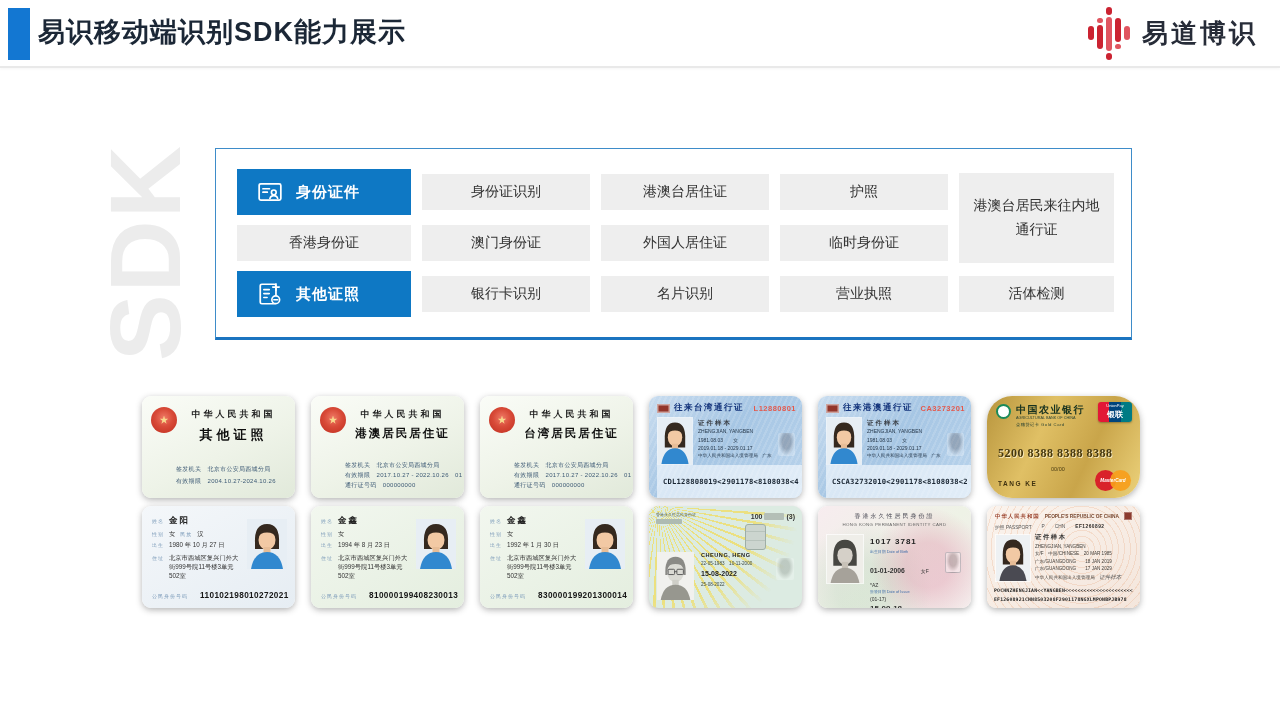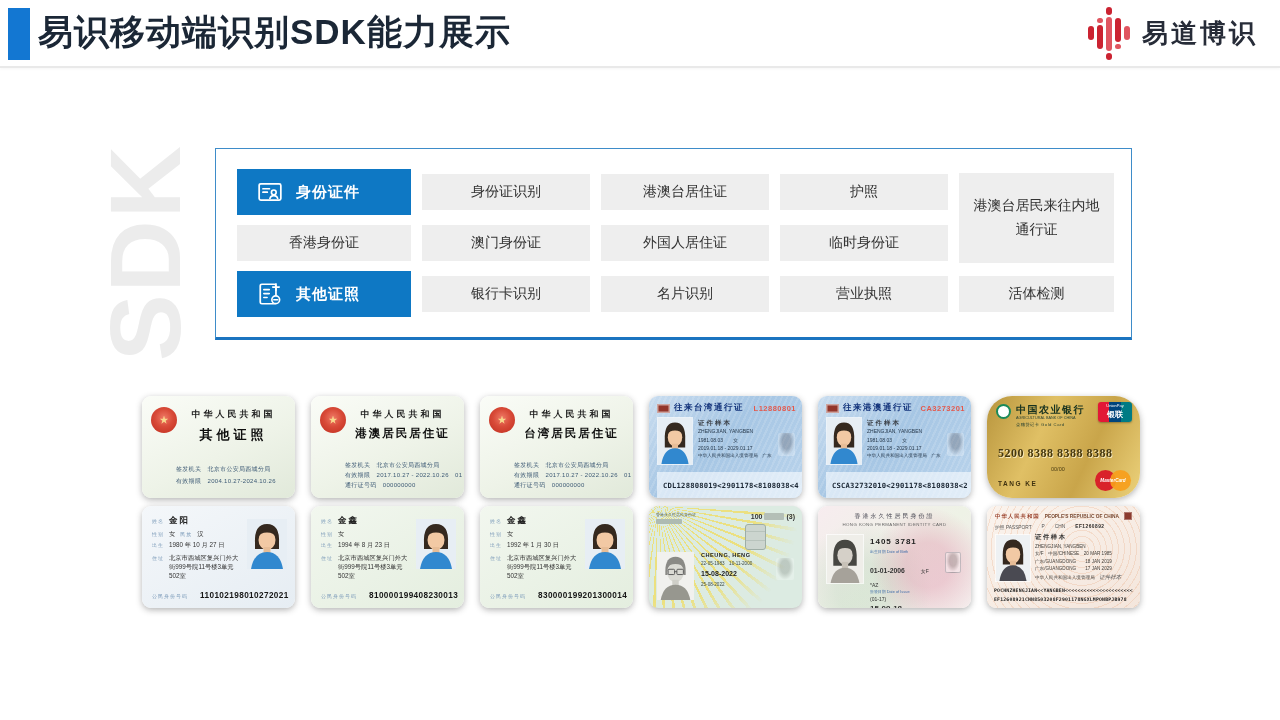--- a/index.html
+++ b/index.html
@@ -2,21 +2,21 @@
 <html><head>
 <meta charset="utf-8">
 <style>
   html,body{margin:0;padding:0;background:#dfe3e8;}
   .slide{position:relative;width:1280px;height:720px;background:#ffffff;overflow:hidden;
          font-family:"Liberation Sans",sans-serif;}
   
   .header{position:absolute;left:0;top:0;width:1280px;height:66px;background:#fff;
           border-bottom:2px solid #e9e9e9;box-shadow:0 1px 3px rgba(0,0,0,.04);z-index:5;}
   .hd-square{position:absolute;left:8px;top:8px;width:22px;height:52px;background:#1377d2;}
-  .hd-title{position:absolute;left:38px;top:0;height:66px;line-height:64px;font-size:35px;
+  .hd-title{position:absolute;left:38px;top:0;height:66px;line-height:64px;font-size:27px;
             font-weight:700;color:#1b2736;letter-spacing:1px;}
   .hd-logo{position:absolute;right:22px;top:0;height:66px;display:flex;align-items:center;gap:12px;}
   .logo-bars{display:flex;align-items:center;gap:3px;height:56px;}
   .logo-bars .col{display:flex;flex-direction:column;align-items:center;gap:2px;}
   .logo-bars i{display:block;width:6px;border-radius:4px;background:#cb2331;}
   .logo-bars .lt{background:#e05560;}
   .hd-logo-text{font-size:26px;font-weight:700;color:#272c38;letter-spacing:3px;}
   
   .watermark{position:absolute;left:30px;top:195px;width:230px;height:115px;line-height:115px;
              text-align:center;font-size:100px;font-weight:800;color:#ececec;letter-spacing:2px;
@@ -74,21 +74,21 @@
   .ptitle{font-size:8.5px;font-weight:700;color:#15357c;letter-spacing:1.5px;white-space:nowrap;}
   .pnum{margin-left:auto;font-size:7.5px;font-weight:700;color:#e4584b;letter-spacing:.5px;}
   .cpermit .photo{left:8px;top:21px;width:34px;height:46px;z-index:2;}
   .pfields{position:absolute;left:49px;top:22px;right:26px;font-size:5px;color:#25374a;
            line-height:1.55;z-index:2;}
   .pname{font-size:6.5px;font-weight:700;color:#3a3f46;letter-spacing:2px;}
   .pen{font-size:5px;margin-bottom:1px;}
   .pauth{font-size:4.6px;white-space:nowrap;}
   .ghost{position:absolute;right:7px;top:37px;width:17px;height:23px;border-radius:2px;opacity:.85;z-index:2;
          background:radial-gradient(ellipse at 50% 38%,rgba(90,90,100,.4) 0 35%,rgba(255,255,255,.3) 70%);}
-  .mrz{position:absolute;left:8px;right:0;bottom:0;height:26px;background:rgba(248,252,255,.62);
+  .mrz{position:absolute;left:8px;right:0;bottom:0;height:33px;background:rgba(248,252,255,.62);
        font-family:"DejaVu Sans Mono",monospace;font-size:7.2px;font-weight:700;color:#1a2633;
        display:flex;align-items:center;padding-left:6px;letter-spacing:.2px;z-index:2;white-space:nowrap;}
   
   .cbank{background:linear-gradient(115deg,#b8953d 0%,#e0c065 35%,#c9a54a 65%,#ecd27b 100%);border-radius:25px;}
   .bank-head{position:absolute;left:9px;top:8px;display:flex;gap:5px;align-items:flex-start;z-index:2;}
   .abc{flex:0 0 auto;width:15px;height:15px;border-radius:50%;background:#fff;
        border:2.5px solid #1b8a5a;box-sizing:border-box;}
   .bank-cn{font-size:10px;font-weight:700;color:#17321f;letter-spacing:1.5px;line-height:1.1;}
   .bank-en{font-size:3.8px;color:#2c4433;margin-top:1px;}
   .bank-prod{font-size:4.2px;color:#2c4433;margin-top:2px;letter-spacing:.5px;}
@@ -517,21 +517,21 @@
         </div>
         <svg class="photo photo-gray-f" viewBox="0 0 40 50" preserveAspectRatio="none" width="36" height="48">
           <rect class="av-bg" width="40" height="50"></rect>
             <path class="av-hair" d="M7 26Q6 5 20 5q14 0 13 21l0 6H7Z"></path>
             <ellipse class="av-face" cx="20" cy="21" rx="8.5" ry="10"></ellipse>
             <path class="av-fringe" d="M11.5 18Q13 10 20 10q7 0 8.5 8Q27 13.5 20 13.5q-7 0-8.5 4.5Z"></path>
             <rect class="av-neck" x="16.5" y="28" width="7" height="7"></rect>
             <path class="av-shirt" d="M4 50Q7 34 20 34q13 0 16 16Z"></path>
         </svg>
         <div class="hko-fields">
-          <div class="hko-num">1405 3781</div>
+          <div class="hko-num">1017 3781</div>
           <div class="hko-lab">出生日期 Date of Birth</div>
           <div><span class="hko-val">01-01-2006</span>　<span class="hko-sm">女F</span></div>
           <div class="hko-sm">*AZ</div>
           <div class="hko-lab">簽發日期 Date of Issue</div>
           <div class="hko-sm">(01-17)</div>
           <div class="hko-issue">15-09-18</div>
         </div>
         <div class="ghost3"></div>
       </div>
 

